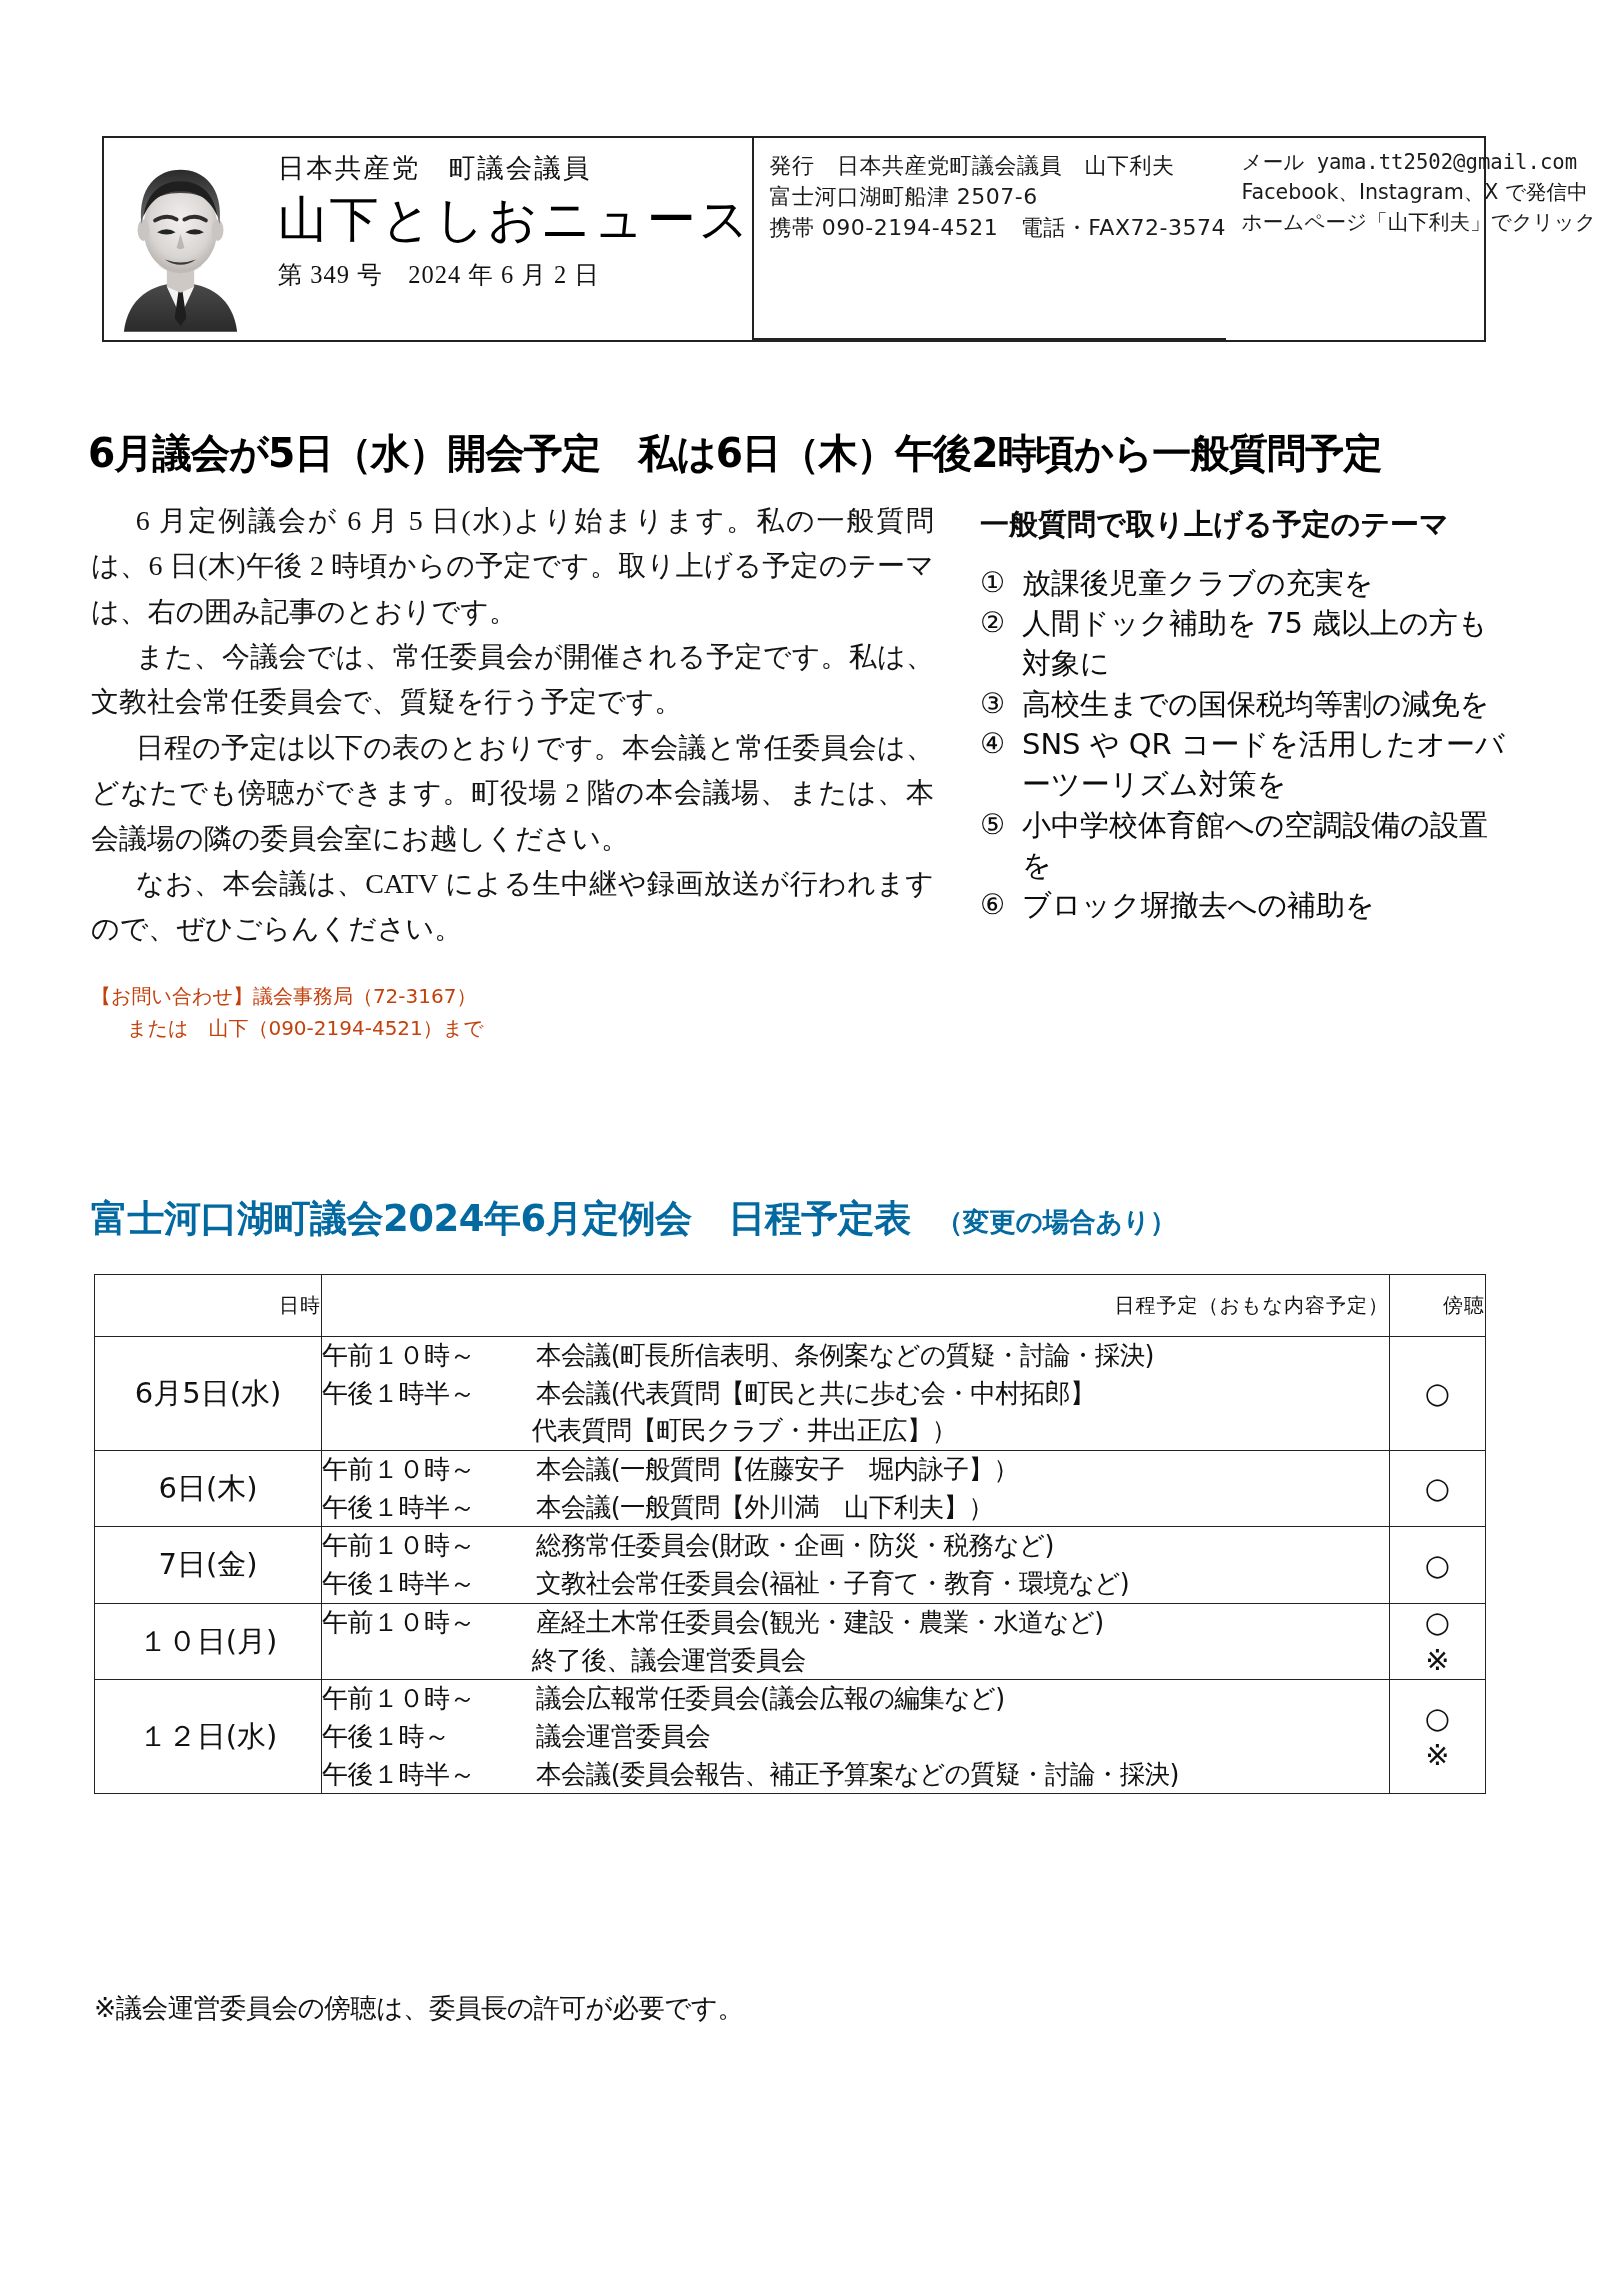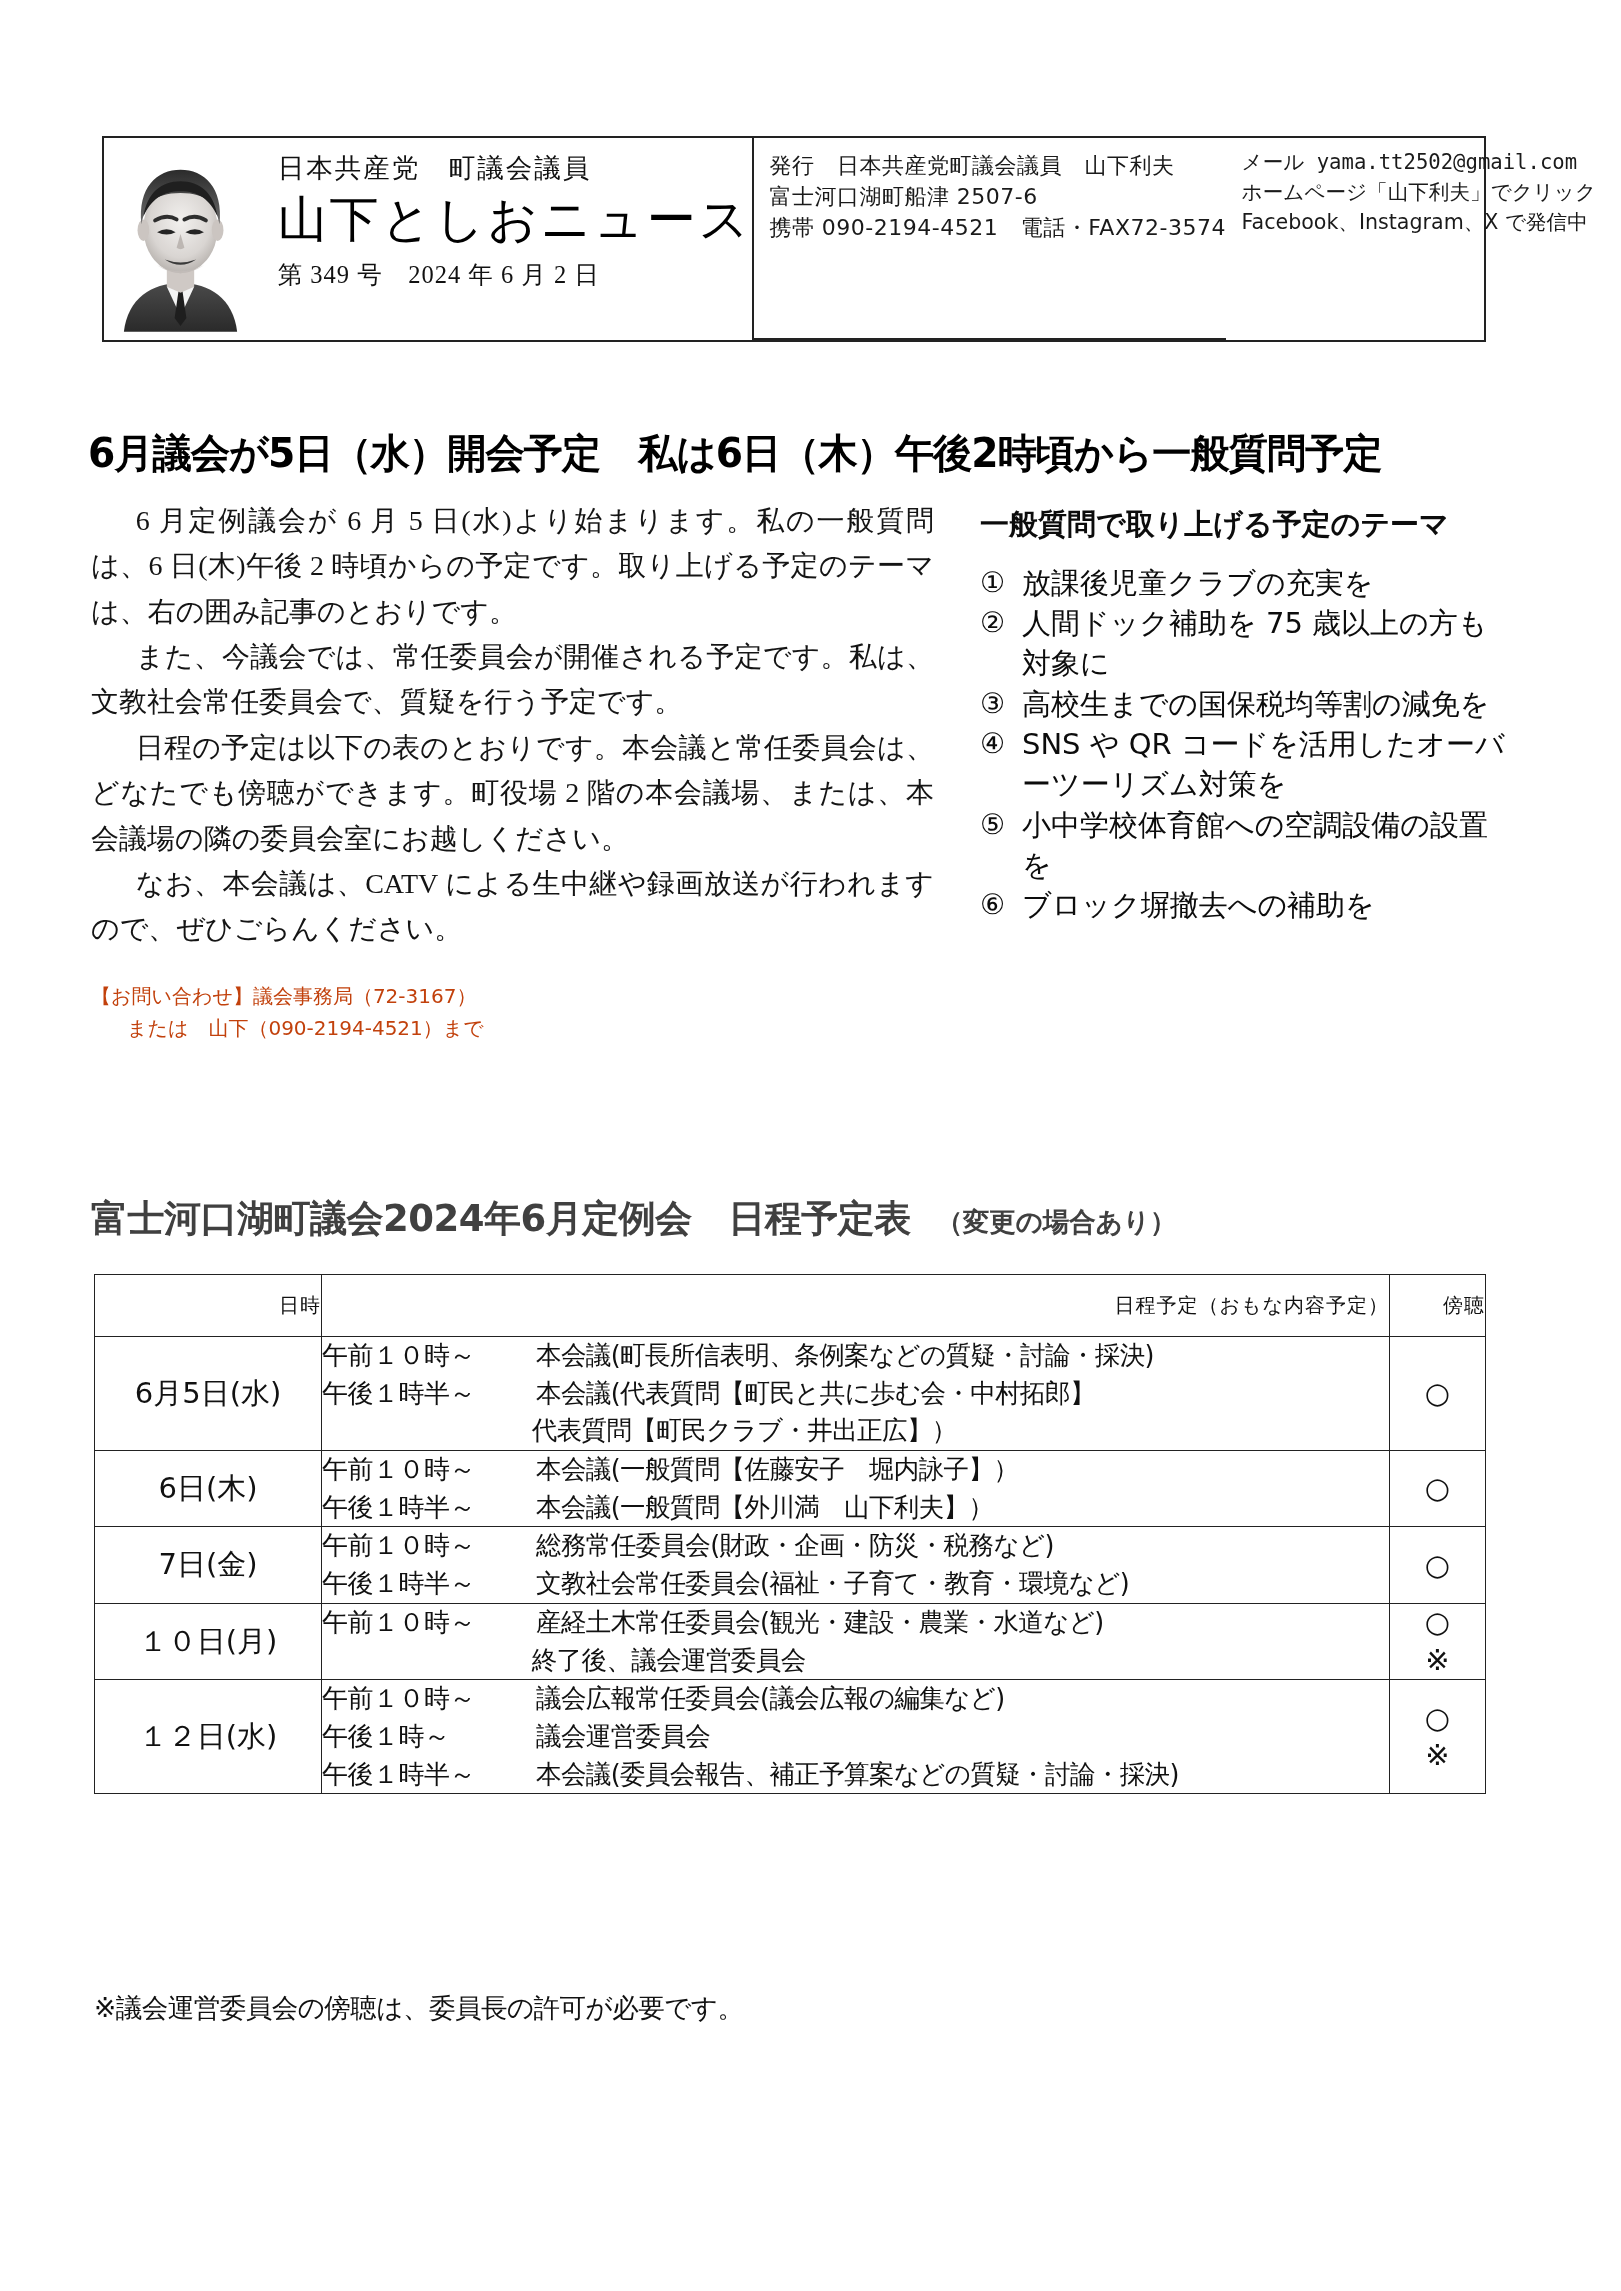--- a/index.html
+++ b/index.html
@@ -186,21 +186,21 @@
 
   
   .table-title {
     position: absolute;
     left: 91px;
     top: 1194px;
     font-family: "DejaVu Sans", "Liberation Sans", sans-serif;
     font-weight: bold;
     font-size: 37px;
     letter-spacing: -0.5px;
-    color: #404040;
+    color: #0369a1;
     white-space: nowrap;
   }
   .table-title .note {
     font-size: 26.5px;
     letter-spacing: 0px;
     margin-left: 25.5px;
   }
 
   
   .sched {
@@ -338,22 +338,22 @@
     </div>
 
     <div class="masthead-right">
       <div class="pub-top">
         <div>発行　日本共産党町議会議員　山下利夫</div>
         <div>富士河口湖町船津 2507-6</div>
         <div>携帯 090-2194-4521　電話・FAX72-3574</div>
       </div>
       <div class="pub-bottom">
         <div>メール yama.tt2502@gmail.com</div>
+        <div class="jp">Facebook、Instagram、X で発信中</div>
         <div class="jp">ホームページ「山下利夫」でクリック</div>
-        <div class="jp">Facebook、Instagram、X で発信中</div>
       </div>
     </div>
   </div>
 
   <div class="headline">6月議会が5日（水）開会予定　私は6日（木）午後2時頃から一般質問予定</div>
 
   <div class="body-left">
     <p>6 月定例議会が 6 月 5 日(水)より始まります。私の一般質問は、6 日(木)午後 2 時頃からの予定です。取り上げる予定のテーマは、右の囲み記事のとおりです。</p>
     <p>また、今議会では、常任委員会が開催される予定です。私は、文教社会常任委員会で、質疑を行う予定です。</p>
     <p>日程の予定は以下の表のとおりです。本会議と常任委員会は、どなたでも傍聴ができます。町役場 2 階の本会議場、または、本会議場の隣の委員会室にお越しください。</p>

